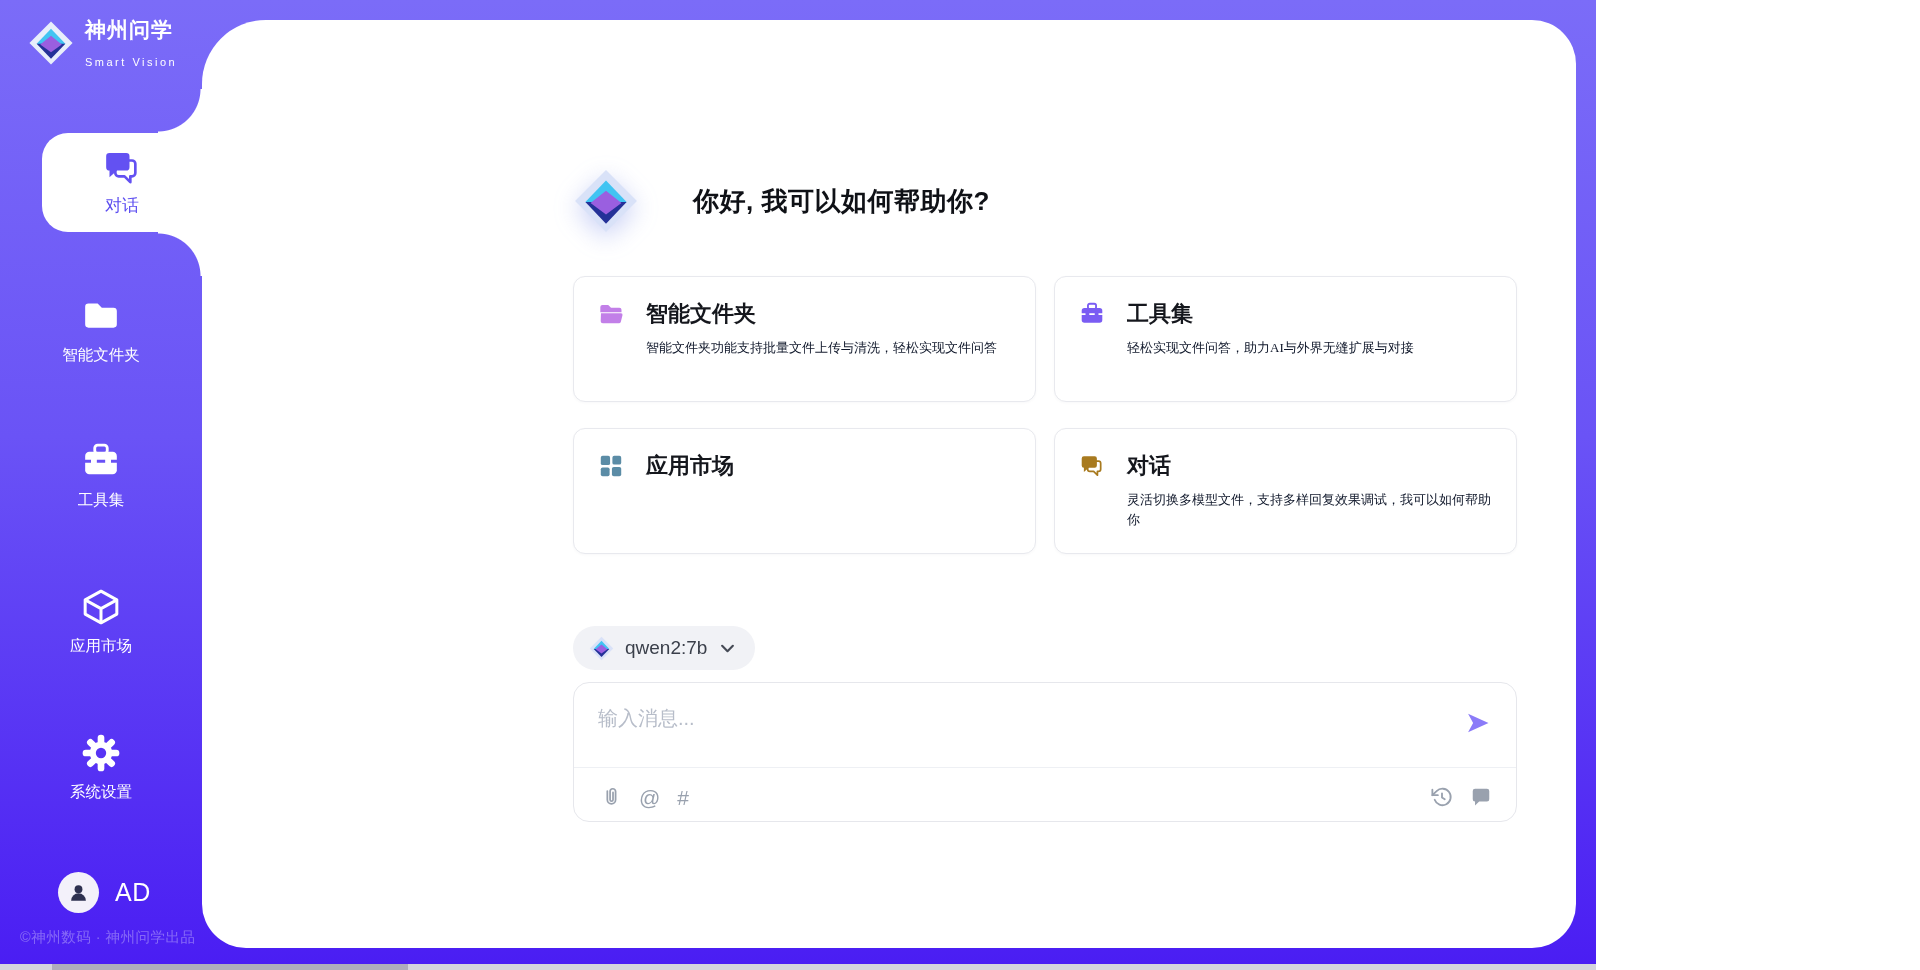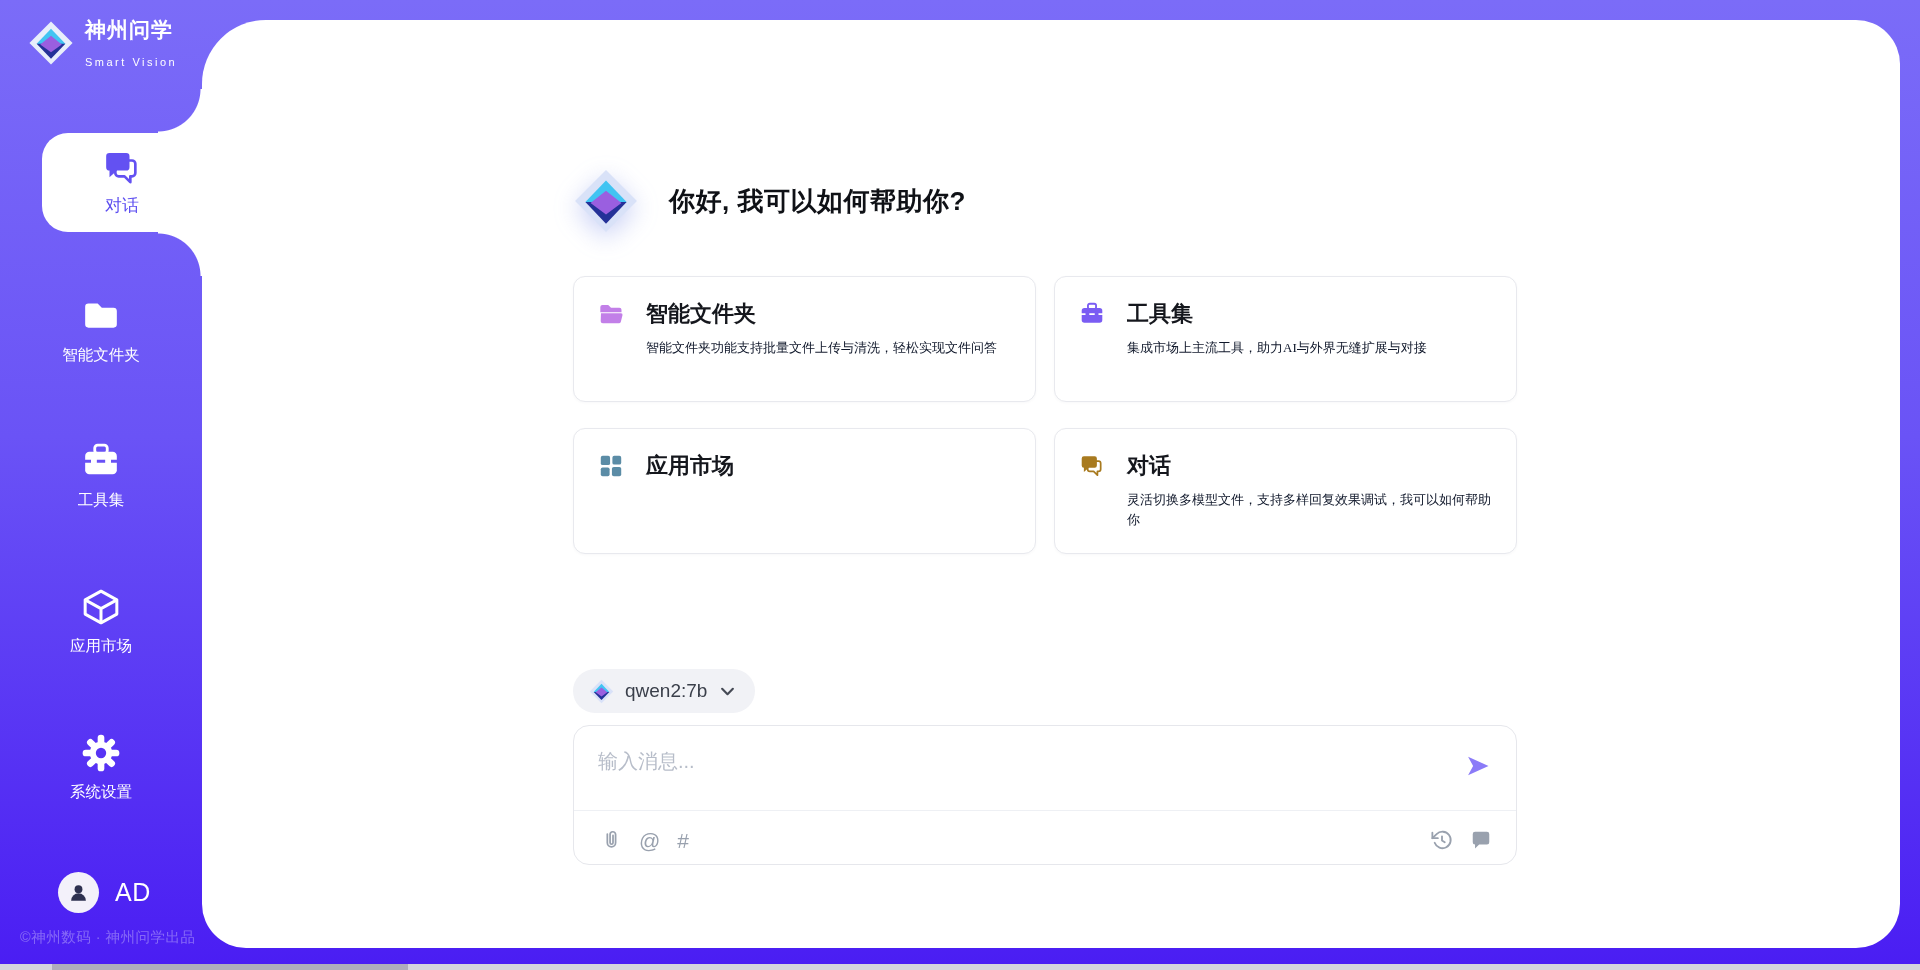--- a/index.html
+++ b/index.html
@@ -1,19 +1,19 @@
 <!DOCTYPE html>
 <html><head>
 <meta charset="utf-8">
 <style>
   * { margin:0; padding:0; box-sizing:border-box; }
   html,body { width:1920px; height:970px; overflow:hidden;
     font-family:"Liberation Sans","DejaVu Sans",sans-serif; }
 
-  .app { position:relative; width:1920px; height:970px;
+  .app { position:relative; width:1596px; height:970px;
     background:linear-gradient(180deg,#7b6cf8 0%, #6a53f6 45%, #4a1df3 100%); }
 
   
   .panel { position:absolute; left:202px; top:20px; right:20px; bottom:22px;
     background:#ffffff; border-radius:64px 44px 44px 44px; overflow:hidden; }
 
   
   .brand { position:absolute; left:28px; top:18px; display:flex; align-items:center; gap:11px; }
   .brand .dm { width:46px; height:46px; }
   .brand-name { color:#fff; font-size:21px; font-weight:700; letter-spacing:1px; line-height:1.15; }
@@ -45,33 +45,33 @@
 
   
   .hscroll { position:absolute; left:0; right:0; bottom:0; height:6px; background:#d4d4dd; }
   .hscroll-thumb { position:absolute; left:52px; top:0; width:356px; height:6px; background:#aeadbc; }
 
   
   .content { margin-left:371px; width:944px; padding-top:146px; }
 
   .greet { display:flex; align-items:center; gap:30px; height:70px; }
   .greet .dm { width:66px; height:66px; filter:drop-shadow(0 7px 12px rgba(110,130,230,.35)); }
-  .greet-title { font-size:26px; font-weight:700; color:#0f1116; letter-spacing:.5px; }
+  .greet-title { font-size:26px; font-weight:700; color:#0f1116; letter-spacing:.5px;margin-left:24px; }
 
   .cards { margin-top:40px; display:grid; grid-template-columns:463px 463px;
     column-gap:18px; row-gap:26px; }
   .card { height:126px; background:#fff; border:1px solid #e8e9ee; border-radius:12px;
     padding:22px 24px 0 24px; display:flex; gap:22px; cursor:pointer;
     box-shadow:0 1px 3px rgba(25,25,60,.03); }
   .card .cic { width:26px; height:26px; flex:0 0 26px; margin-top:2px; }
   .card-title { font-size:22px; font-weight:700; color:#15171d; margin-bottom:9px; }
   .card-desc { font-size:13px; color:#0f172a; line-height:1.5;font-family:Liberation Serif, serif; }
   .c-folder { color:#c27fe8; } .c-tool { color:#7a5cf3; } .c-grid { color:#5b8ca6; } .c-chat { color:#a87a1f; }
 
-  .model-pill { margin-top:115px; display:inline-flex; align-items:center; gap:11px;
+  .model-pill { margin-top:72px; display:inline-flex; align-items:center; gap:11px;
     height:44px; border-radius:22px; background:#f1f2f6; padding:0 20px 0 16px; cursor:pointer; }
   .model-pill .dm { width:25px; height:25px; }
   .model-name { font-size:19px; color:#3a3f4a; }
   .chev { width:15px; height:11px; margin-left:2px; }
 
   .composer { position:relative; margin-top:12px; width:944px; height:140px;
     border:1.5px solid #e6e7ec; border-radius:16px; background:#fff; }
   .composer textarea { position:absolute; left:24px; top:22px; width:820px; height:56px;
     border:none; outline:none; resize:none; font-size:20px; color:#333;
     font-family:"Liberation Sans","DejaVu Sans",sans-serif; background:transparent; }
@@ -212,21 +212,21 @@
         <div class="card">
           <svg class="cic c-tool" viewBox="0 0 48 48">
             <rect x="16.5" y="5" width="15" height="10" rx="3.5" fill="none" stroke="currentColor" stroke-width="3.4"></rect>
             <path d="M10 13 h28 a5 5 0 0 1 5 5 v4.5 H5 V18 a5 5 0 0 1 5 -5 z" fill="currentColor"></path>
             <path d="M5 26 h38 v9 a5 5 0 0 1 -5 5 H10 a5 5 0 0 1 -5 -5 z" fill="currentColor"></path>
             <rect x="12" y="20" width="7" height="10" rx="1.8" fill="currentColor"></rect>
             <rect x="29" y="20" width="7" height="10" rx="1.8" fill="currentColor"></rect>
           </svg>
           <div>
             <div class="card-title">工具集</div>
-            <div class="card-desc">集成市场上主流工具，助力AI与外界无缝扩展与对接</div>
+            <div class="card-desc">轻松实现文件问答，助力AI与外界无缝扩展与对接</div>
           </div>
         </div>
 
         <div class="card">
           <svg class="cic c-grid" viewBox="0 0 28 28">
             <rect x="3" y="3" width="10" height="10" rx="2" fill="currentColor"></rect>
             <rect x="15.5" y="3" width="9.5" height="9.5" rx="2" fill="currentColor"></rect>
             <rect x="3" y="15.5" width="9.5" height="9.5" rx="2" fill="currentColor"></rect>
             <rect x="15" y="15" width="10" height="10" rx="2" fill="currentColor"></rect>
           </svg>

